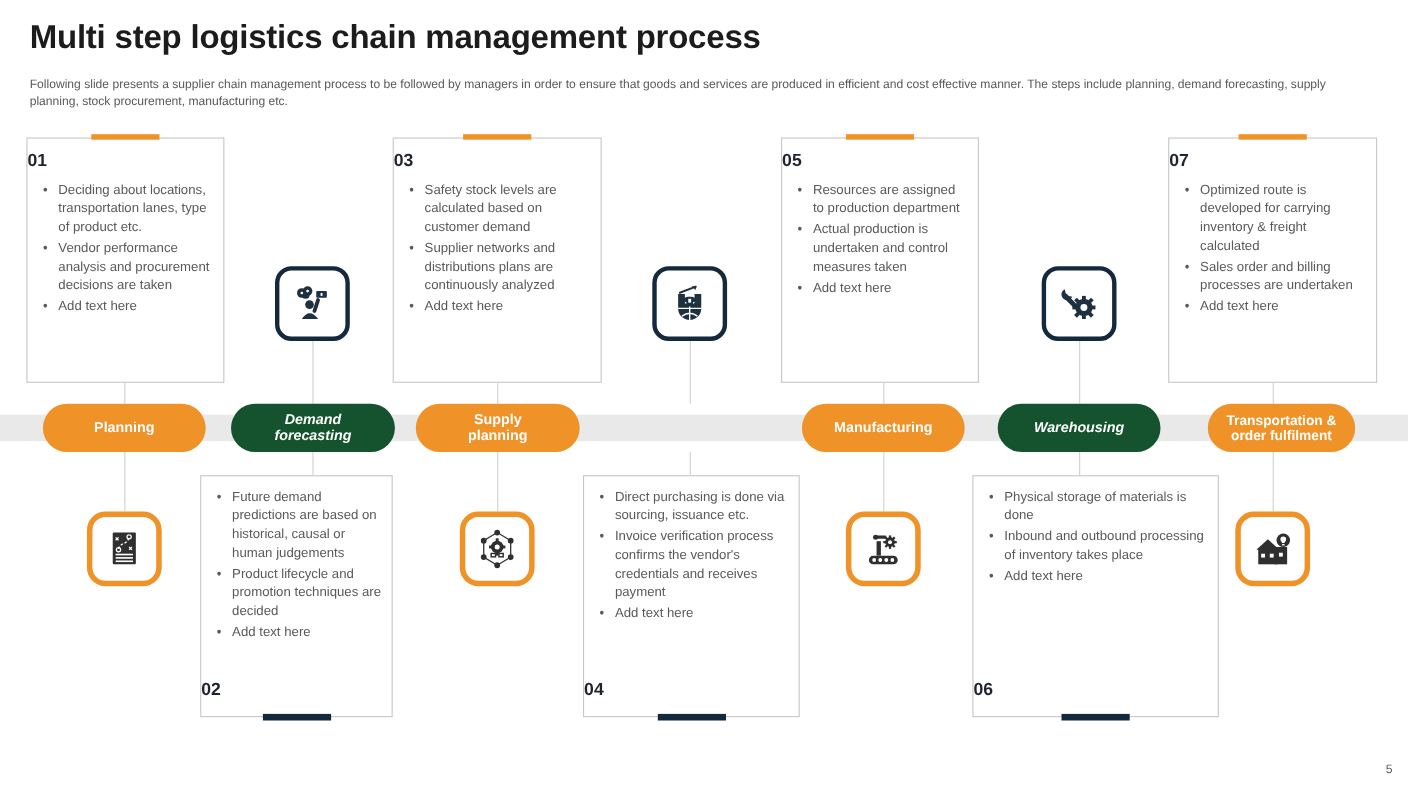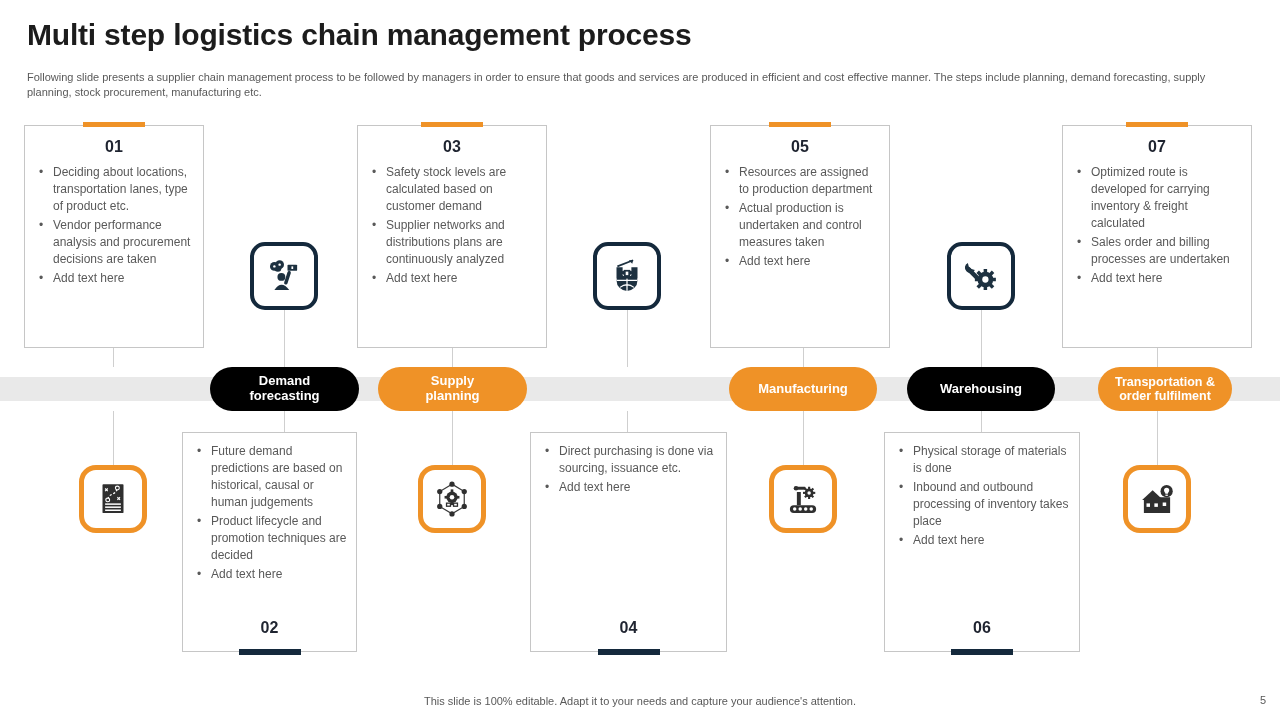--- a/index.html
+++ b/index.html
@@ -16,32 +16,32 @@
   
   .connector { position:absolute; width:1px; background:#cfcfcf; }
 
   
   .box { position:absolute; background:#fff; border:1px solid #c6c6c6; }
   .box-top { top:125px; height:223px; }
   .box-bottom { top:432px; height:220px; }
   .tab { position:absolute; left:50%; transform:translateX(-50%); width:62px; }
   .tab-top { top:-4px; height:5px; background:#ef9227; }
   .tab-bottom { bottom:-4px; height:6px; background:#14293c; }
-  .step-num { text-align:center; font-weight:bold; font-size:16px; color:#1f2430; }
+  .step-num { font-weight:bold; font-size:16px; color:#1f2430; }
   .box-top .step-num { margin:12px 0 8px 0; }
   .box-bottom .step-num { position:absolute; bottom:14px; left:0; width:100%; }
   .bullets { list-style:none; margin:0; padding:0 8px 0 14px; font-size:12px; color:#595959; line-height:1.42; }
   .box-bottom .bullets { padding-top:10px; }
   .bullets li { position:relative; padding-left:14px; margin-bottom:2px; }
   .bullets li::before { content:"\2022"; position:absolute; left:0; top:0; color:#595959; }
 
   
   .pill { position:absolute; top:367px; height:44px; border-radius:22px; display:flex; align-items:center; justify-content:center; text-align:center; color:#fff; font-weight:bold; font-size:13px; line-height:1.12; }
   .pill-orange { background:#ef9227; }
-  .pill-navy { background:#000000; }
+  .pill-navy { background:#14532d;font-style:italic; }
   .pill span { display:inline-block; }
   .pill-wrap span { max-width:92px; }
   .pill-wide span { max-width:122px; font-size:12.5px; }
 
   
   .tile { position:absolute; width:68px; height:68px; background:#fff; display:flex; align-items:center; justify-content:center; }
   .tile-navy { top:242px; border:4px solid #14293c; border-radius:15px; }
   .tile-orange { top:465px; border:5px solid #ef9227; border-radius:17px; }
   .tile svg { width:42px; height:42px; }
 
@@ -119,36 +119,40 @@
       <li>Product lifecycle and promotion techniques are decided</li>
       <li>Add text here</li>
     </ul>
     <div class="step-num">02</div>
     <div class="tab tab-bottom"></div>
   </div>
 
   <div class="box box-bottom" style="left:530px;width:197px;">
     <ul class="bullets">
       <li>Direct purchasing is done via sourcing, issuance etc.</li>
+      <li>Invoice verification process confirms the vendor's credentials and receives payment</li>
       <li>Add text here</li>
     </ul>
     <div class="step-num">04</div>
     <div class="tab tab-bottom"></div>
   </div>
 
-  <div class="box box-bottom" style="left:884px;width:196px;">
+  <div class="box box-bottom" style="left:884px;width:224px;">
     <ul class="bullets">
       <li>Physical storage of materials is done</li>
       <li>Inbound and outbound processing of inventory takes place</li>
       <li>Add text here</li>
     </ul>
     <div class="step-num">06</div>
     <div class="tab tab-bottom"></div>
   </div>
 
+  <div class="pill pill-orange" style="left:39px;width:148px;">
+      <span>Planning</span>
+    </div>
   <div class="pill pill-navy pill-wrap" style="left:210px;width:149px;">
       <span>Demand forecasting</span>
     </div>
   <div class="pill pill-orange pill-wrap" style="left:378px;width:149px;">
       <span>Supply planning</span>
     </div>
   <div class="pill pill-orange" style="left:729px;width:148px;">
       <span>Manufacturing</span>
     </div>
   <div class="pill pill-navy" style="left:907px;width:148px;">
@@ -277,16 +281,15 @@
         <circle cx="35" cy="15" r="7"></circle>
       </g>
       <rect x="12" y="29" width="4" height="4" fill="#fff"></rect>
       <rect x="21" y="29" width="4" height="4" fill="#fff"></rect>
       <rect x="30.5" y="28" width="4" height="4" fill="#fff"></rect>
       <path d="M35 11 a3 3 0 0 1 3 3 c0 2 -1.6 2.4 -1.6 4 h-2.8 c0 -1.6 -1.6 -2 -1.6 -4 a3 3 0 0 1 3 -3 z" fill="#fff"></path>
       <rect x="33.6" y="19" width="2.8" height="1.4" fill="#fff"></rect>
     </svg>
   </div>
 
-  <div class="footer">This slide is 100% editable. Adapt it to your needs and capture your audience's attention.</div>
   <div class="page-num">5</div>
 
 </div>
 
 </body></html>

